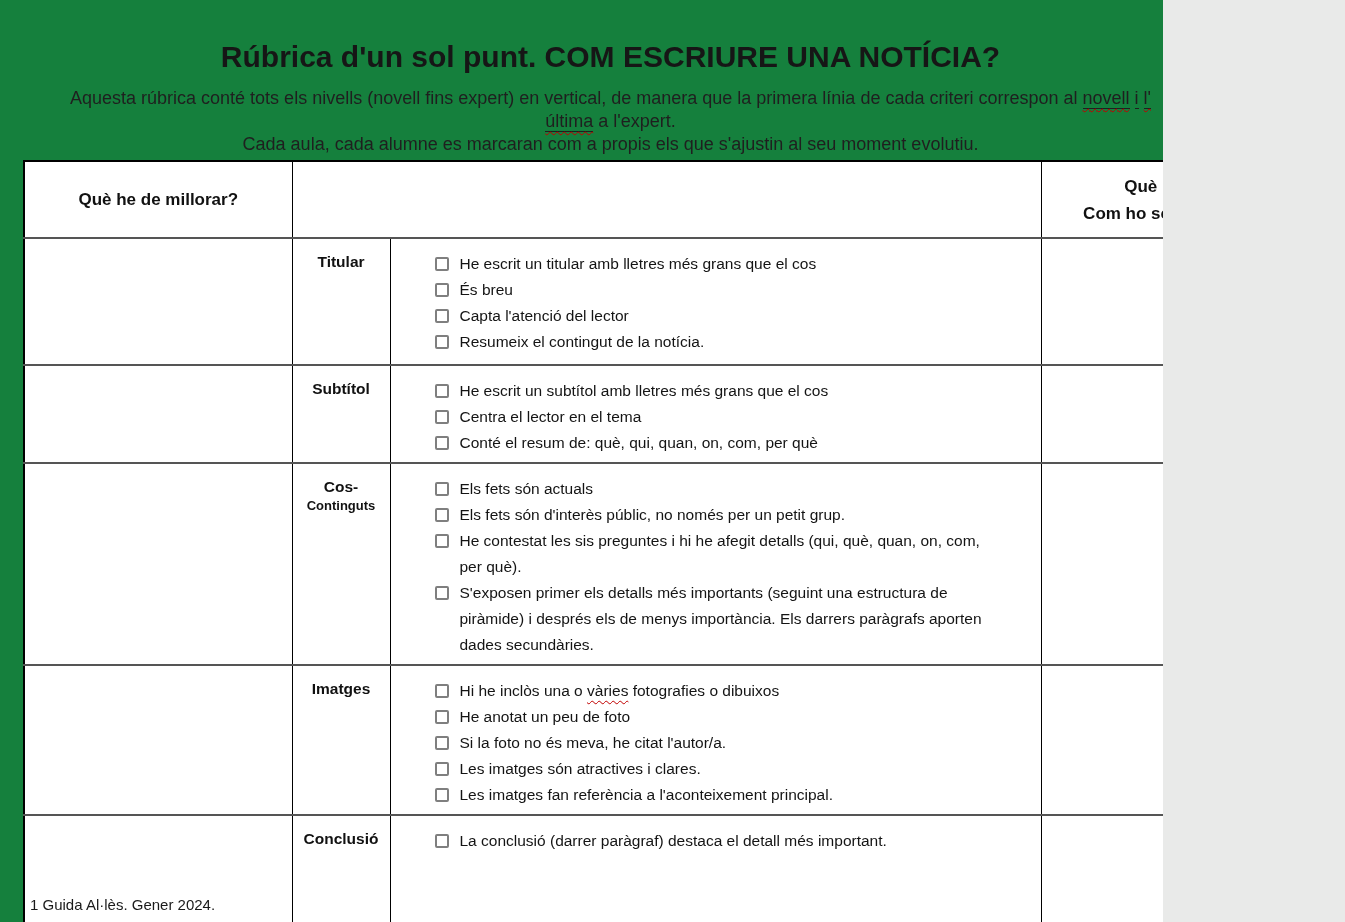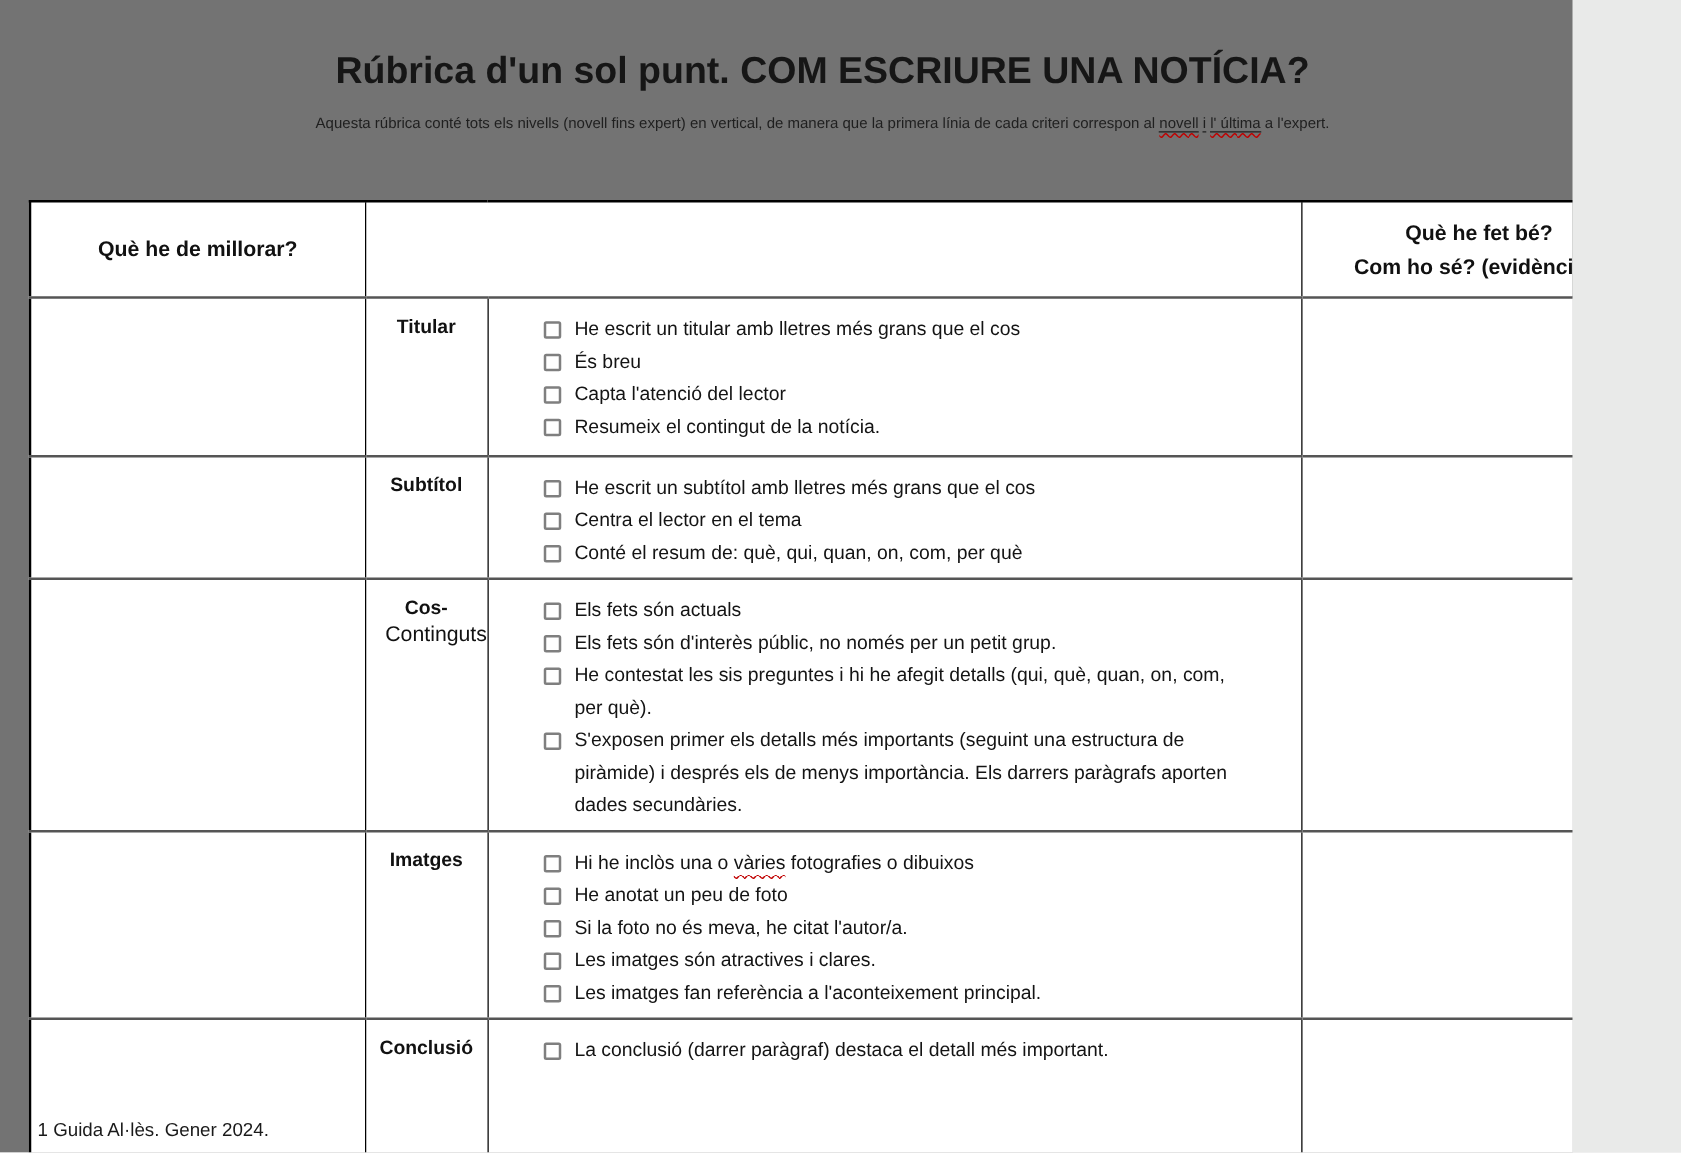--- a/index.html
+++ b/index.html
@@ -1,41 +1,41 @@
 <!DOCTYPE html>
 <html><head>
 <meta charset="utf-8">
 <style>
   * { margin: 0; padding: 0; box-sizing: border-box; }
   html, body { background: #e9eae9; }
   body { font-family: "Liberation Sans", "DejaVu Sans", sans-serif; color: #1a1a1a; }
 
   .canvas {
     position: relative;
-    width: 1258px;
+    width: 1163px;
     height: 922px;
-    background: #737373;
+    background: #15803d;
     overflow: hidden;
   }
 
   
   .titleblock {
     position: absolute;
     top: 0; left: 58px; right: 0;
     text-align: center;
   }
   .page-title {
     margin-top: 40px;
     font-size: 30px;
     font-weight: 600;
     letter-spacing: 0px;
     color: #161616;
   }
   .subtitle {
-    font-size: 12px;
+    font-size: 18px;
     line-height: 23px;
     color: #1f1f1f;
   }
   .subtitle.first { margin-top: 13px; }
   .u { border-bottom: 1px solid #1f1f1f; }
   .wavy {
     text-decoration-line: underline;
     text-decoration-style: wavy;
     text-decoration-color: #c00000;
     text-decoration-thickness: 1px;
@@ -80,23 +80,23 @@
 
   .crit-label {
     margin-top: 14px;
     text-align: center;
     font-weight: bold;
     font-size: 15.5px;
     color: #111111;
   }
   .crit-sublabel {
     margin-top: 2px;
-    text-align: right;
-    font-weight: normal;
-    font-size: 17px;
+    text-align: center;
+    font-weight: bold;
+    font-size: 13px;
     color: #111111;
   }
 
   .cell-checklist { padding: 12px 50px 6px 44px; }
   .check-item {
     display: flex;
     align-items: flex-start;
     line-height: 26px;
     font-size: 15.5px;
     color: #141414;
@@ -121,20 +121,21 @@
   }
 </style>
 </head>
 <body>
 
 <div class="canvas">
 
   <div class="titleblock">
     <h1 class="page-title">Rúbrica d'un sol punt. COM ESCRIURE UNA NOTÍCIA?</h1>
     <p class="subtitle first"><span>Aquesta rúbrica conté tots els nivells (novell fins expert) en vertical, de manera que la primera línia de cada criteri  correspon al </span><span class="u wavy">novell</span><span> </span><span class="u">i</span><span> </span><span class="u wavy">l' última</span><span> a l'expert.</span></p>
+    <p class="subtitle">Cada aula, cada alumne es marcaran com a propis els que s'ajustin al seu moment evolutiu.</p>
   </div>
 
   <table class="rubric">
     <colgroup>
       <col class="c-improve">
         <col class="c-label">
         <col class="c-checklist">
         <col class="c-done">
     </colgroup>
     <thead>

